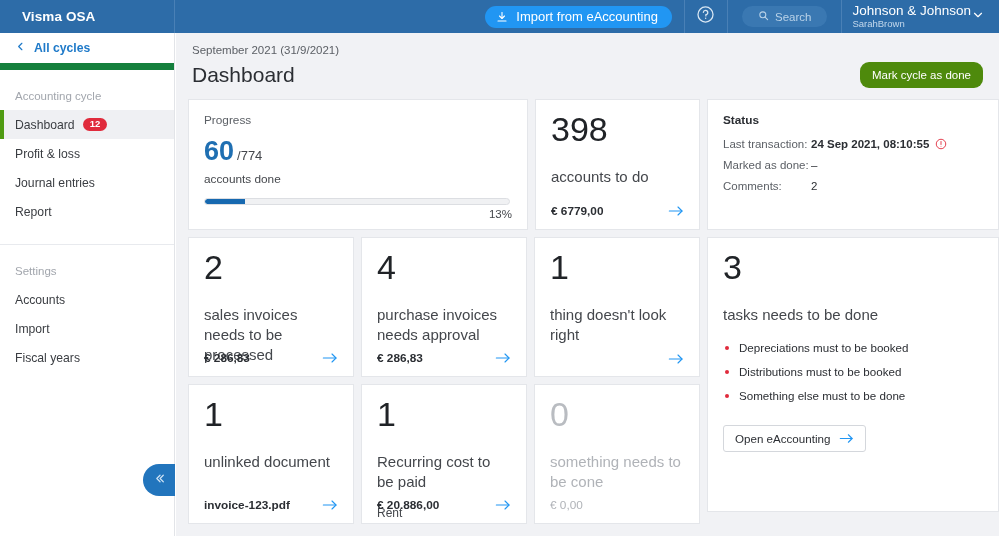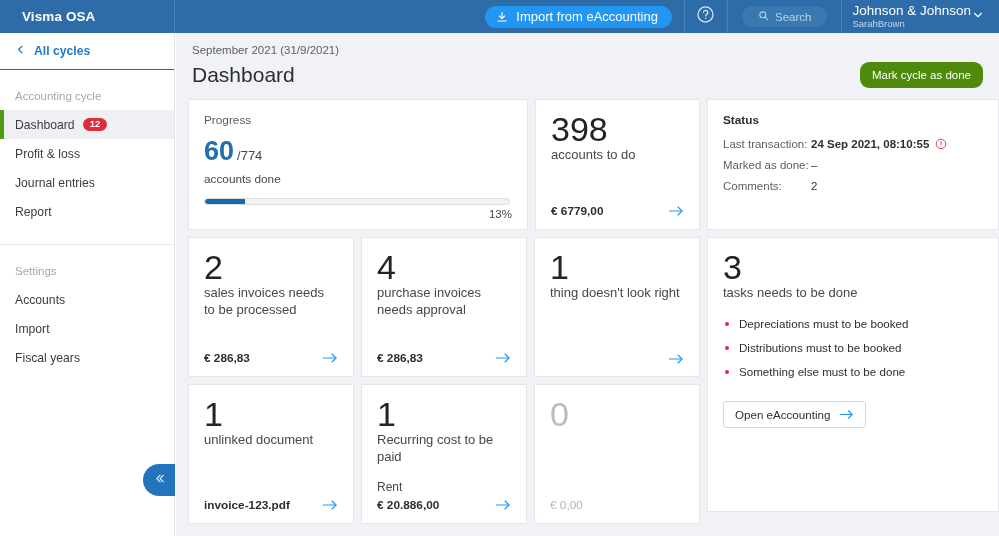--- a/index.html
+++ b/index.html
@@ -76,21 +76,21 @@
     position: absolute; top: 33px; left: 0;
     width: 175px; height: 503px;
     background: #ffffff;
     border-right: 1px solid #e2e4e8;
   }
   .allcycles {
     height: 37px;
     display: flex; align-items: center; gap: 8px;
     padding-left: 15px;
     color: #1f7ac9; font-size: 12.2px; font-weight: bold;
-    border-bottom: 1px solid #15803d;
+    border-bottom: 7px solid #15803d;
     cursor: pointer;
   }
   .nav-group-label {
     color: #a2a6ad; font-size: 11.5px;
     padding: 20px 0 8px 15px;
   }
   .nav-item {
     height: 29px;
     display: flex; align-items: center; gap: 8px;
     padding-left: 15px;
@@ -187,21 +187,21 @@
     font-size: 11.5px; color: #44474c;
   }
 
   
   .stat-num {
     font-size: 34px; color: #202327; line-height: .95;
     font-weight: normal;
   }
   .stat-num.grey { color: #b9bcc1; }
   .stat-text {
-    font-size: 13px; color: #44474c; margin-top: 1px; line-height: 1.32;
+    font-size: 15px; color: #44474c; margin-top: 22px; line-height: 1.32;
   }
   .stat-text.grey { color: #b0b3b8; }
   .stat-sub-italic { font-size: 12px; color: #44474c; margin-top: 14px; }
   .card-foot {
     position: absolute; left: 15px; right: 15px; bottom: 11px;
     display: flex; align-items: center;
   }
   .amount { font-size: 11.8px; color: #2b2e33; font-weight: bold; }
   .amount.grey { color: #b0b3b8; font-weight: normal; }
   .arrow { margin-left: auto; color: #2196F3; display: flex; }
@@ -466,20 +466,21 @@
               <svg width="16" height="12" viewBox="0 0 24 16" fill="none" stroke="#2196F3" stroke-width="1.7" stroke-linecap="round" stroke-linejoin="round">
                 <path d="M2 8h19"></path>
                   <path d="M15 2l6 6-6 6"></path>
               </svg>
             </span>
           </div>
         </div>
 
         <div class="card card-bot">
           <div class="stat-num grey">0</div>
+          <div class="stat-text grey">something needs to be cone</div>
           <div class="card-foot">
             <span class="amount grey">€ 0,00</span>
           </div>
         </div>
       </div>
     </div>
 
     <div class="col-right">
 
       <div class="card card-status">

